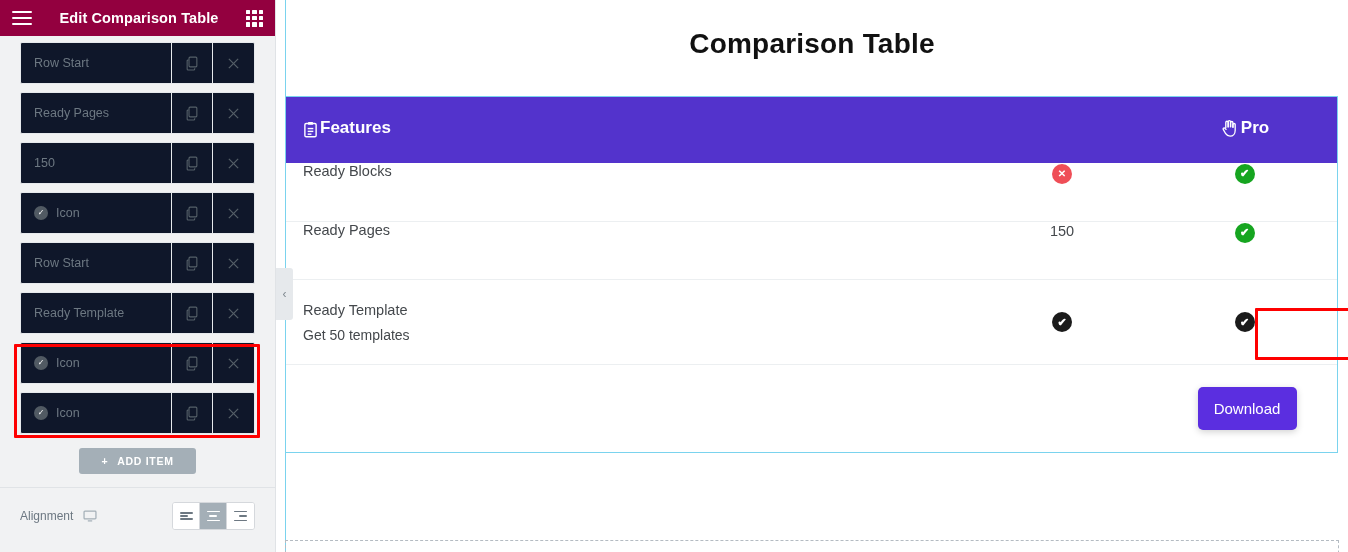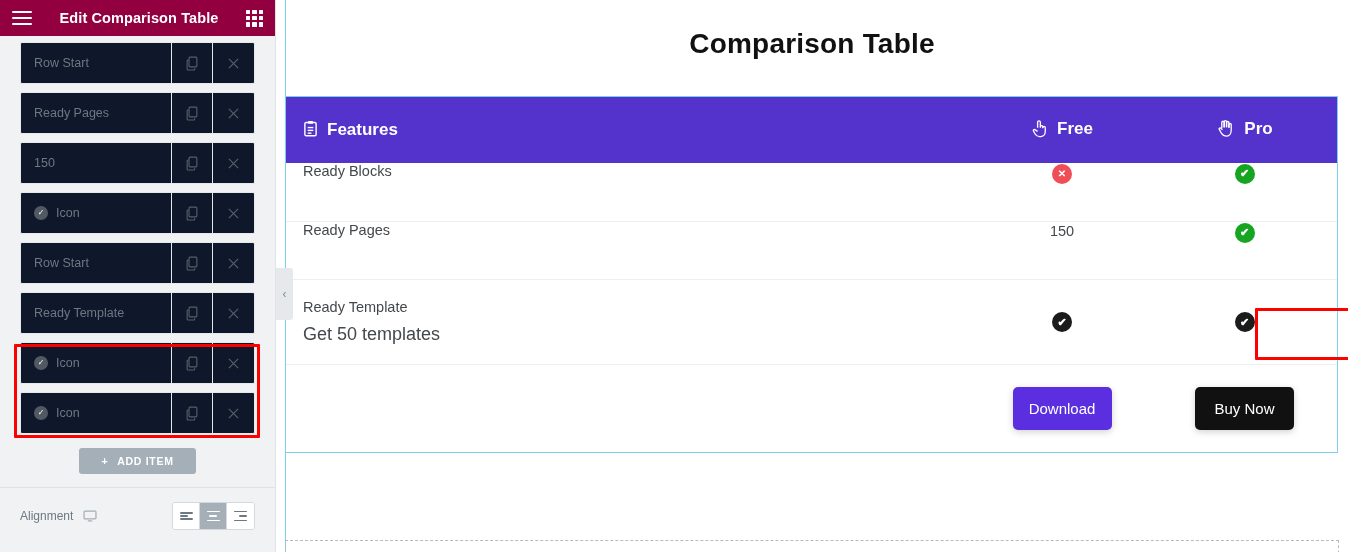--- a/index.html
+++ b/index.html
@@ -141,27 +141,27 @@
   .ct-header {
     background: #5333cc; color: #ffffff;
     height: 66px; display: flex; align-items: center;
   }
   .ct-row { display: flex; align-items: flex-start; border-top: 1px solid #eceff1; }
   .ct-row:first-of-type { border-top: none; }
   .ct-c1 { flex: 1 1 auto; padding-left: 17px; }
   .ct-c2, .ct-c3 { flex: 0 0 180px; text-align: center; }
   .ct-c3 { flex: 0 0 185px; }
 
-  .ct-head-cell { display: inline-flex; align-items: flex-start; gap: 9px; font-size: 17px; font-weight: bold; }
+  .ct-head-cell { display: inline-flex; align-items: flex-end; gap: 2px; font-size: 17px; font-weight: bold; }
   .ct-head-c2, .ct-head-c3 { justify-content: center; width: 100%; }
 
   .ct-row-body { height: 58px; }
   .ct-row-tall { height: 85px; align-items: center; }
   .ct-feat { font-size: 14.5px; color: #44484c; }
-  .ct-sub { font-size: 18px; color: #44484c; margin-top: 9px; }
+  .ct-sub { font-size: 14px; color: #44484c; margin-top: 9px; }
   .ct-val { font-size: 14.5px; color: #44484c; }
 
   .mark {
     width: 20px; height: 20px; border-radius: 50%;
     display: inline-flex; align-items: center; justify-content: center;
     color: #ffffff; font-size: 11px; line-height: 1; font-weight: bold;
   }
   .mark-cross { background: #ef4e57; font-size: 10px; }
   .mark-check-green { background: #16a520; }
   .mark-check-dark { background: #1b1b1b; }
@@ -420,30 +420,20 @@
             <svg width="15" height="17" viewBox="0 0 16 18" fill="none" stroke="#ffffff" stroke-width="1.5">
               <rect x="2" y="2.6" width="12" height="14.2" rx="1.4"></rect>
               <rect x="5.3" y="0.9" width="5.4" height="3.1" rx="1" fill="#ffffff" stroke="none"></rect>
               <line x1="5" y1="8" x2="11" y2="8"></line>
               <line x1="5" y1="11" x2="11" y2="11"></line>
               <line x1="5" y1="14" x2="9" y2="14"></line>
             </svg>
             <span>Features</span>
           </span>
         </div>
-        <div class="ct-c2">
-          <span class="ct-head-cell ct-head-c2">
-            <svg width="17" height="19" viewBox="0 0 18 20" fill="none" stroke="#ffffff" stroke-width="1.4" stroke-linejoin="round">
-              <path d="M7 9.2V3.3a1.45 1.45 0 0 1 2.9 0v6"></path>
-              <path d="M9.9 8.2a1.3 1.3 0 0 1 2.6 0v1.6"></path>
-              <path d="M12.5 9.1a1.3 1.3 0 0 1 2.6 0v4.2c0 3-2 5.3-4.8 5.3H9c-2.4 0-3.6-1.1-4.6-2.8L2.6 12.6c-.5-.9.5-2 1.5-1.4L7 13"></path>
-            </svg>
-            <span>Free</span>
-          </span>
-        </div>
         <div class="ct-c3">
           <span class="ct-head-cell ct-head-c3">
             <svg width="19" height="19" viewBox="0 0 20 20" fill="none" stroke="#ffffff" stroke-width="1.4" stroke-linejoin="round">
               <path d="M6.1 9.6V3.6a1.25 1.25 0 0 1 2.5 0v5.3"></path>
               <path d="M8.6 8.6V2.9a1.25 1.25 0 0 1 2.5 0v5.9"></path>
               <path d="M11.1 8.8V3.9a1.25 1.25 0 0 1 2.5 0v5.4"></path>
               <path d="M13.6 9.3V5.9a1.2 1.2 0 0 1 2.4 0v6c0 3.4-2.2 6.2-5.4 6.2-2.4 0-3.6-1-4.6-2.6L3.4 11c-.5-.9.5-2 1.5-1.4l1.9 1.7"></path>
             </svg>
             <span>Pro</span>
           </span>
@@ -473,23 +463,20 @@
             <div class="ct-c2"><span class="mark mark-check-dark">✔</span></div>
             <div class="ct-c3"><span class="mark mark-check-dark">✔</span></div>
           </div>
         </div>
 
       <div class="ct-row ct-actions">
         <div class="ct-c1"></div>
         <div class="ct-c2">
           <button class="btn btn-download" style="background: rgb(91, 46, 224);">Download</button>
         </div>
-        <div class="ct-c3">
-          <button class="btn btn-buy" style="background: rgb(17, 17, 17);">Buy Now</button>
-        </div>
       </div>
     </div>
 
     <div class="hl-box" id="hl-canvas" style="border-color: rgb(254, 0, 0);"></div>
 
     <div class="dashed-section"></div>
   </main>
 
 </div>
 

